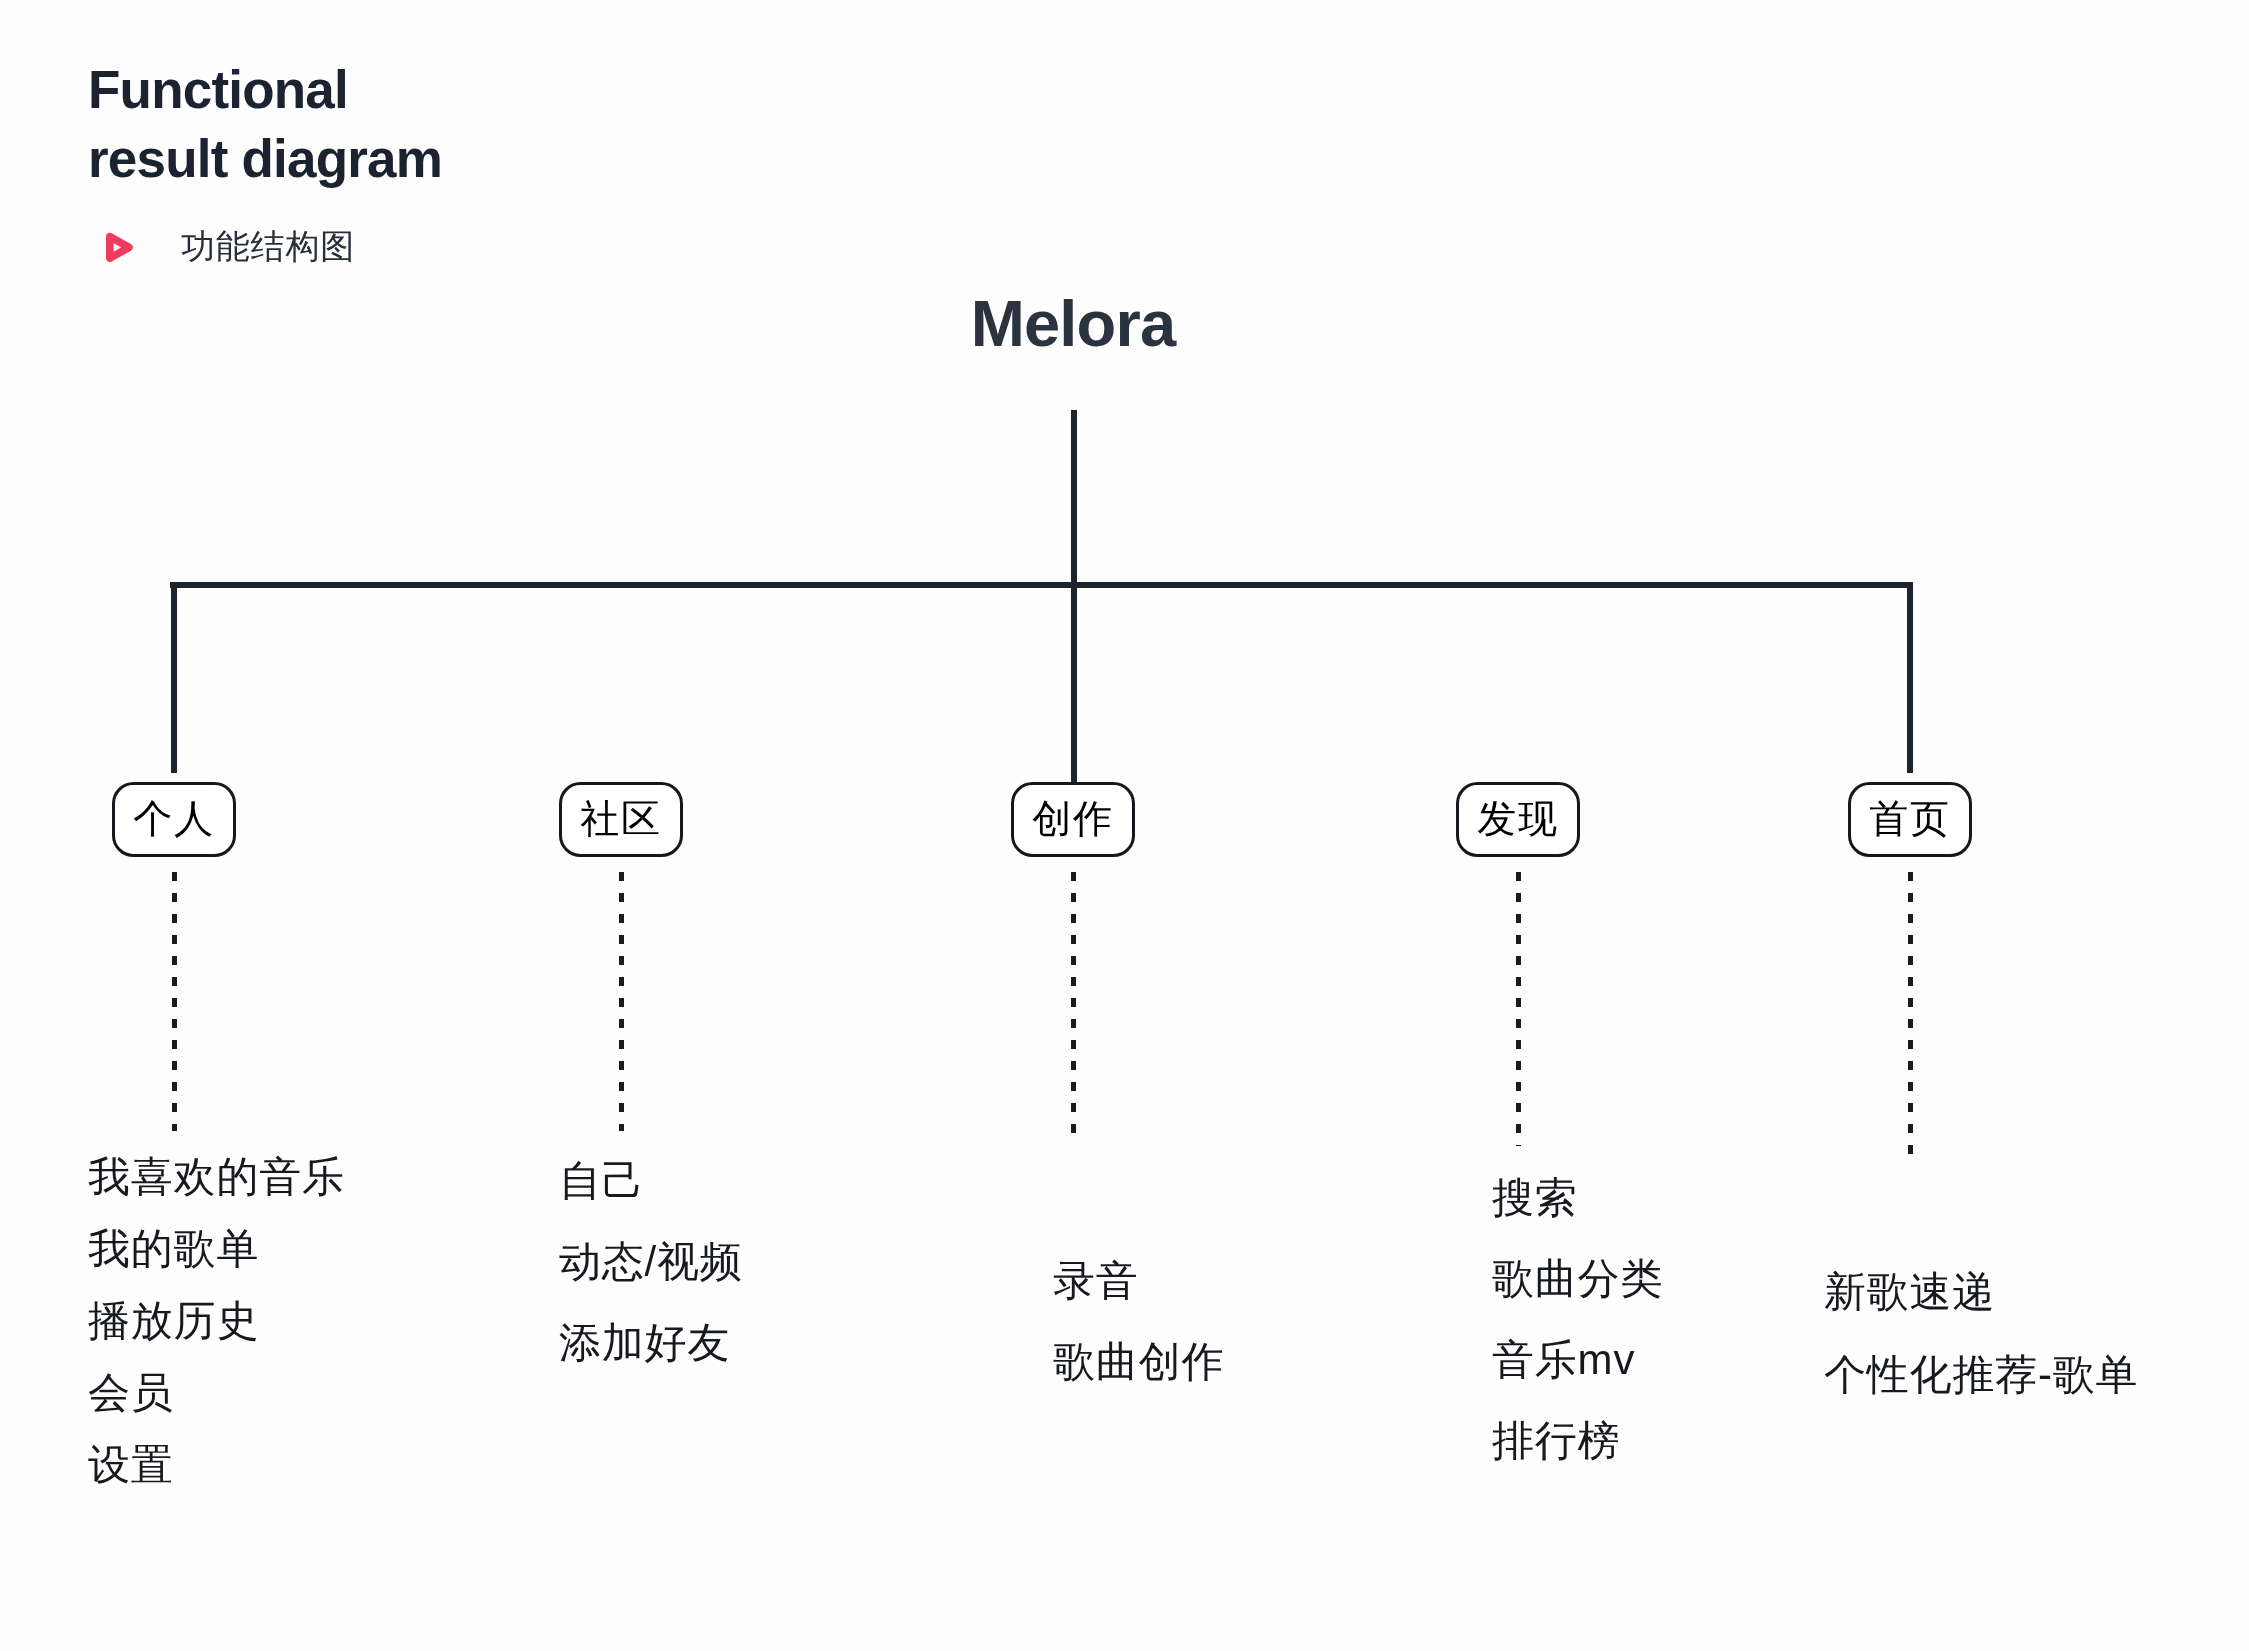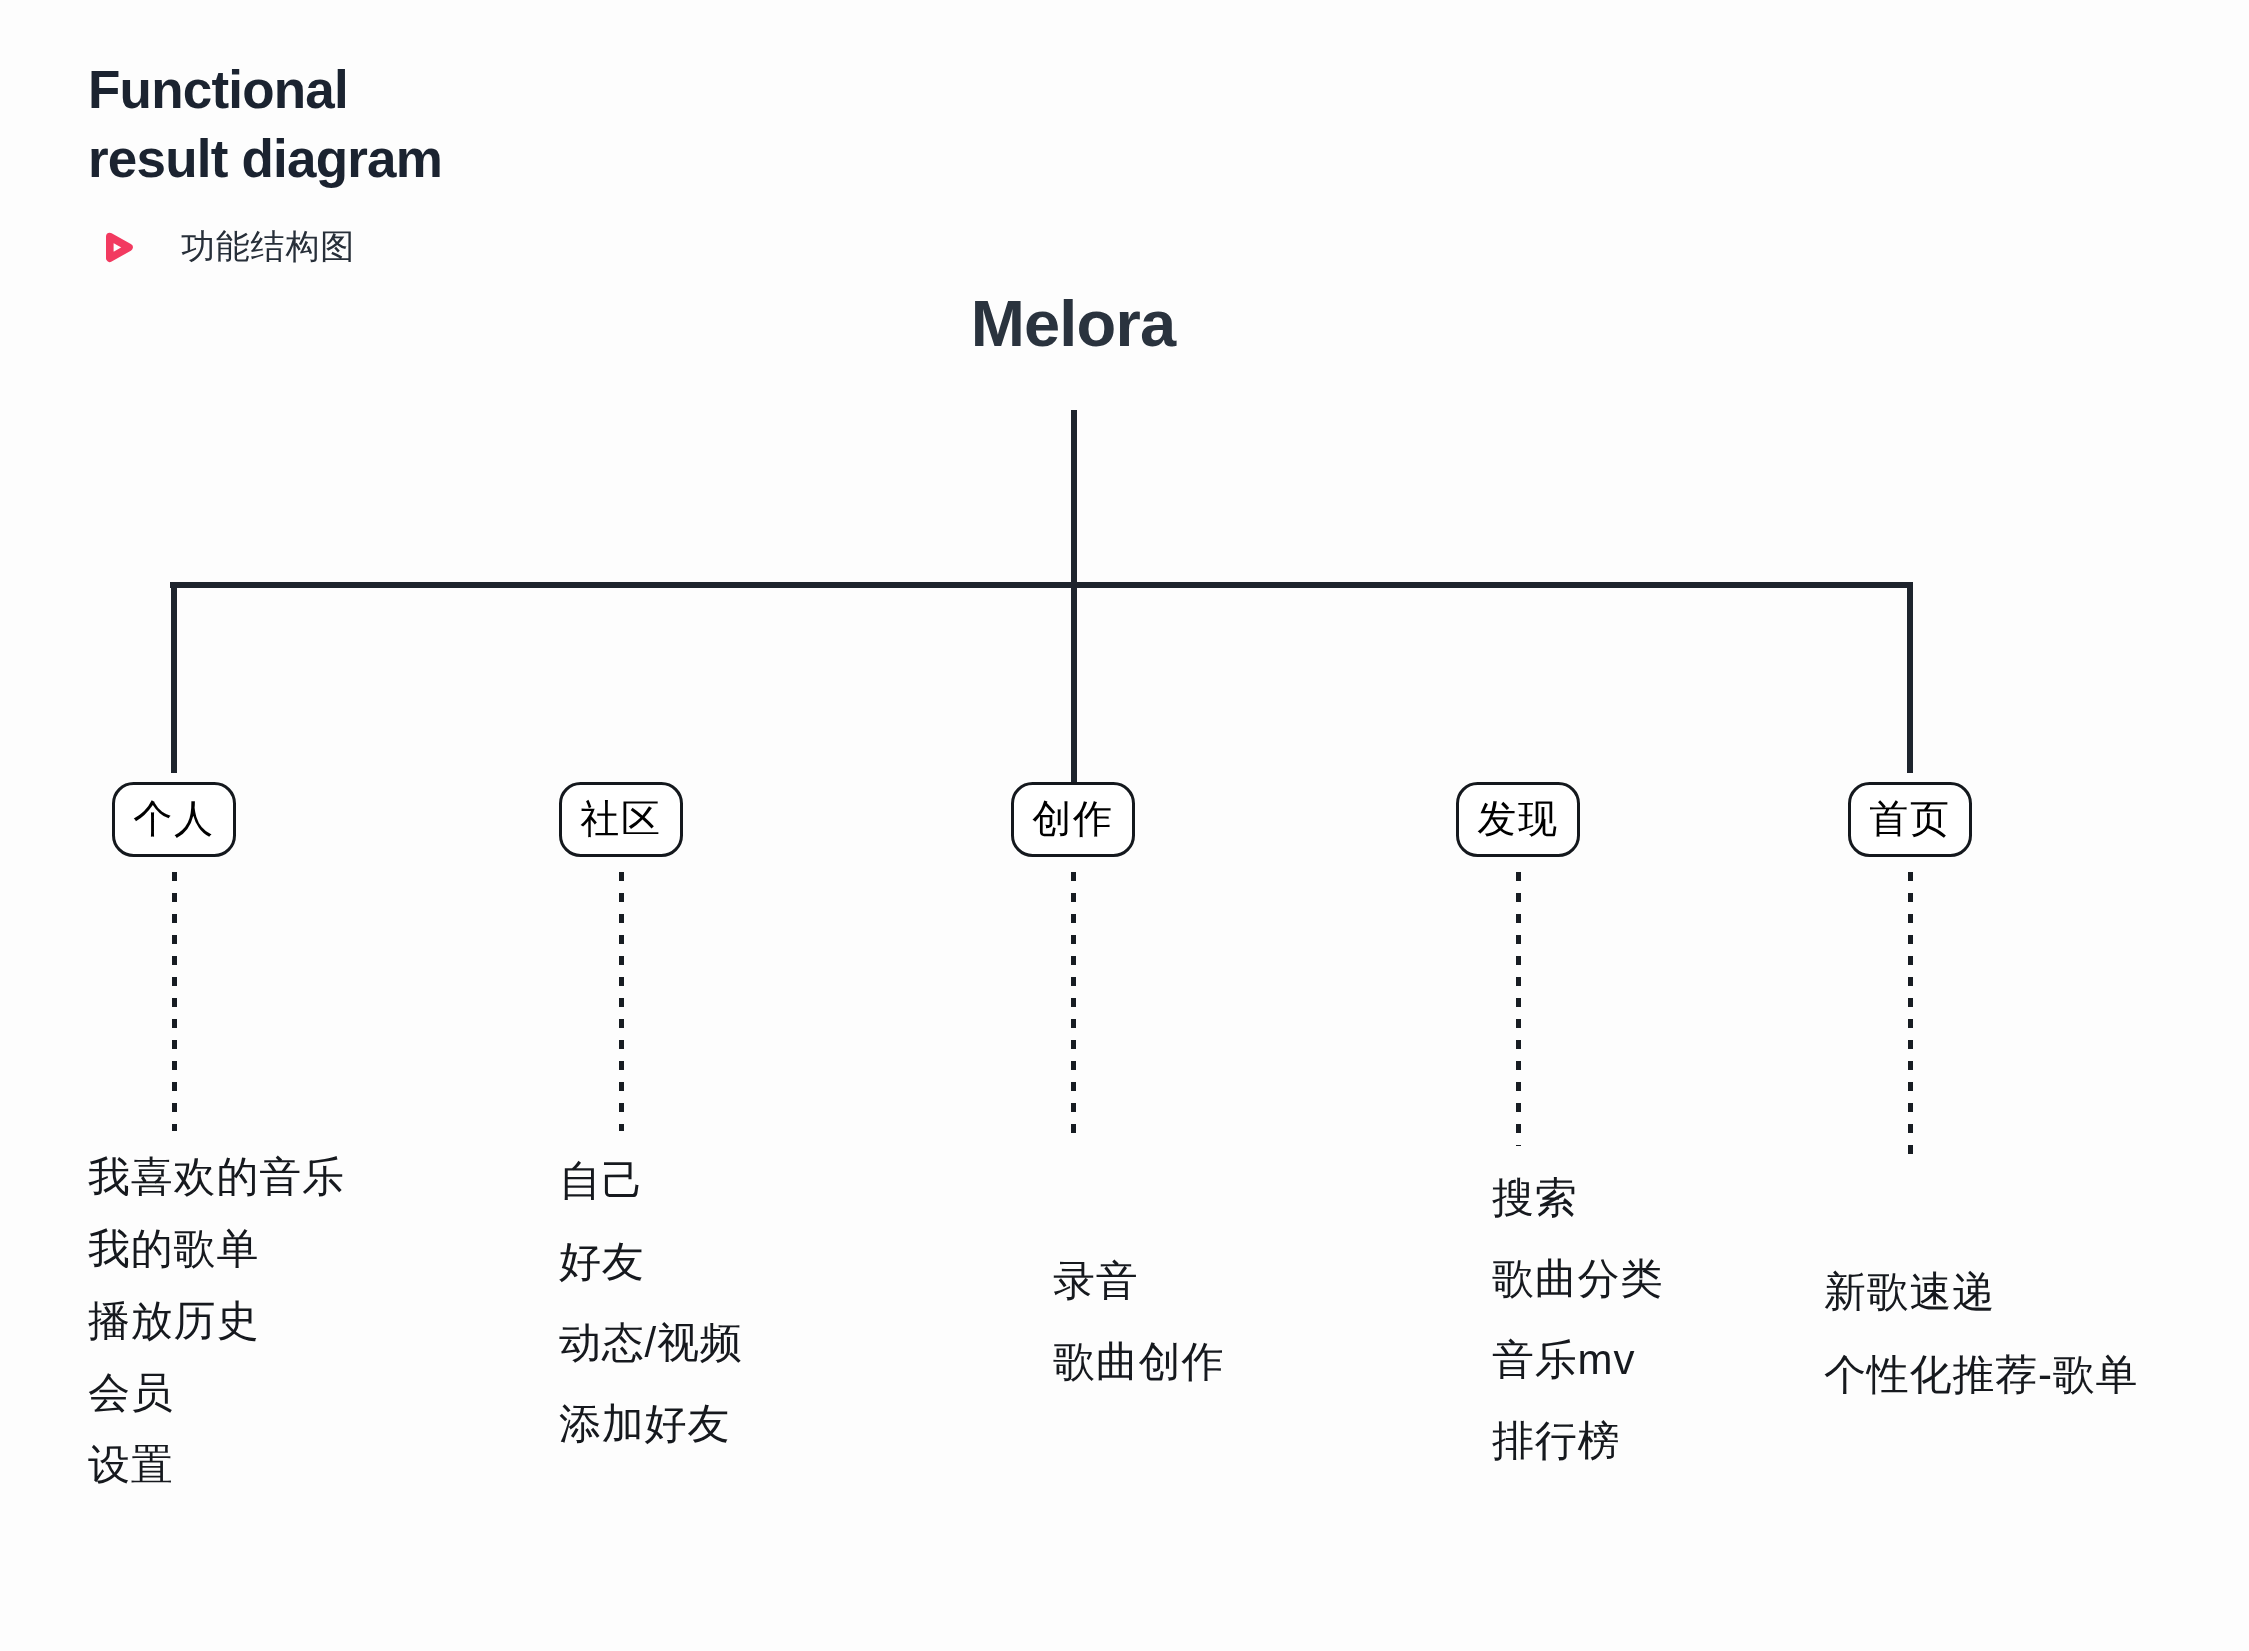--- a/index.html
+++ b/index.html
@@ -110,21 +110,20 @@
       <div>会员</div>
       <div>设置</div>
     </div>
   </div>
 
   <div class="col c2">
     <div class="nodebox">社区</div>
     <div class="dash"></div>
     <div class="list">
       <div>自己</div>
-      <div>好友</div>
       <div>动态/视频</div>
       <div>添加好友</div>
     </div>
   </div>
 
   <div class="col c3">
     <div class="nodebox">创作</div>
     <div class="dash"></div>
     <div class="list">
       <div>录音</div>

